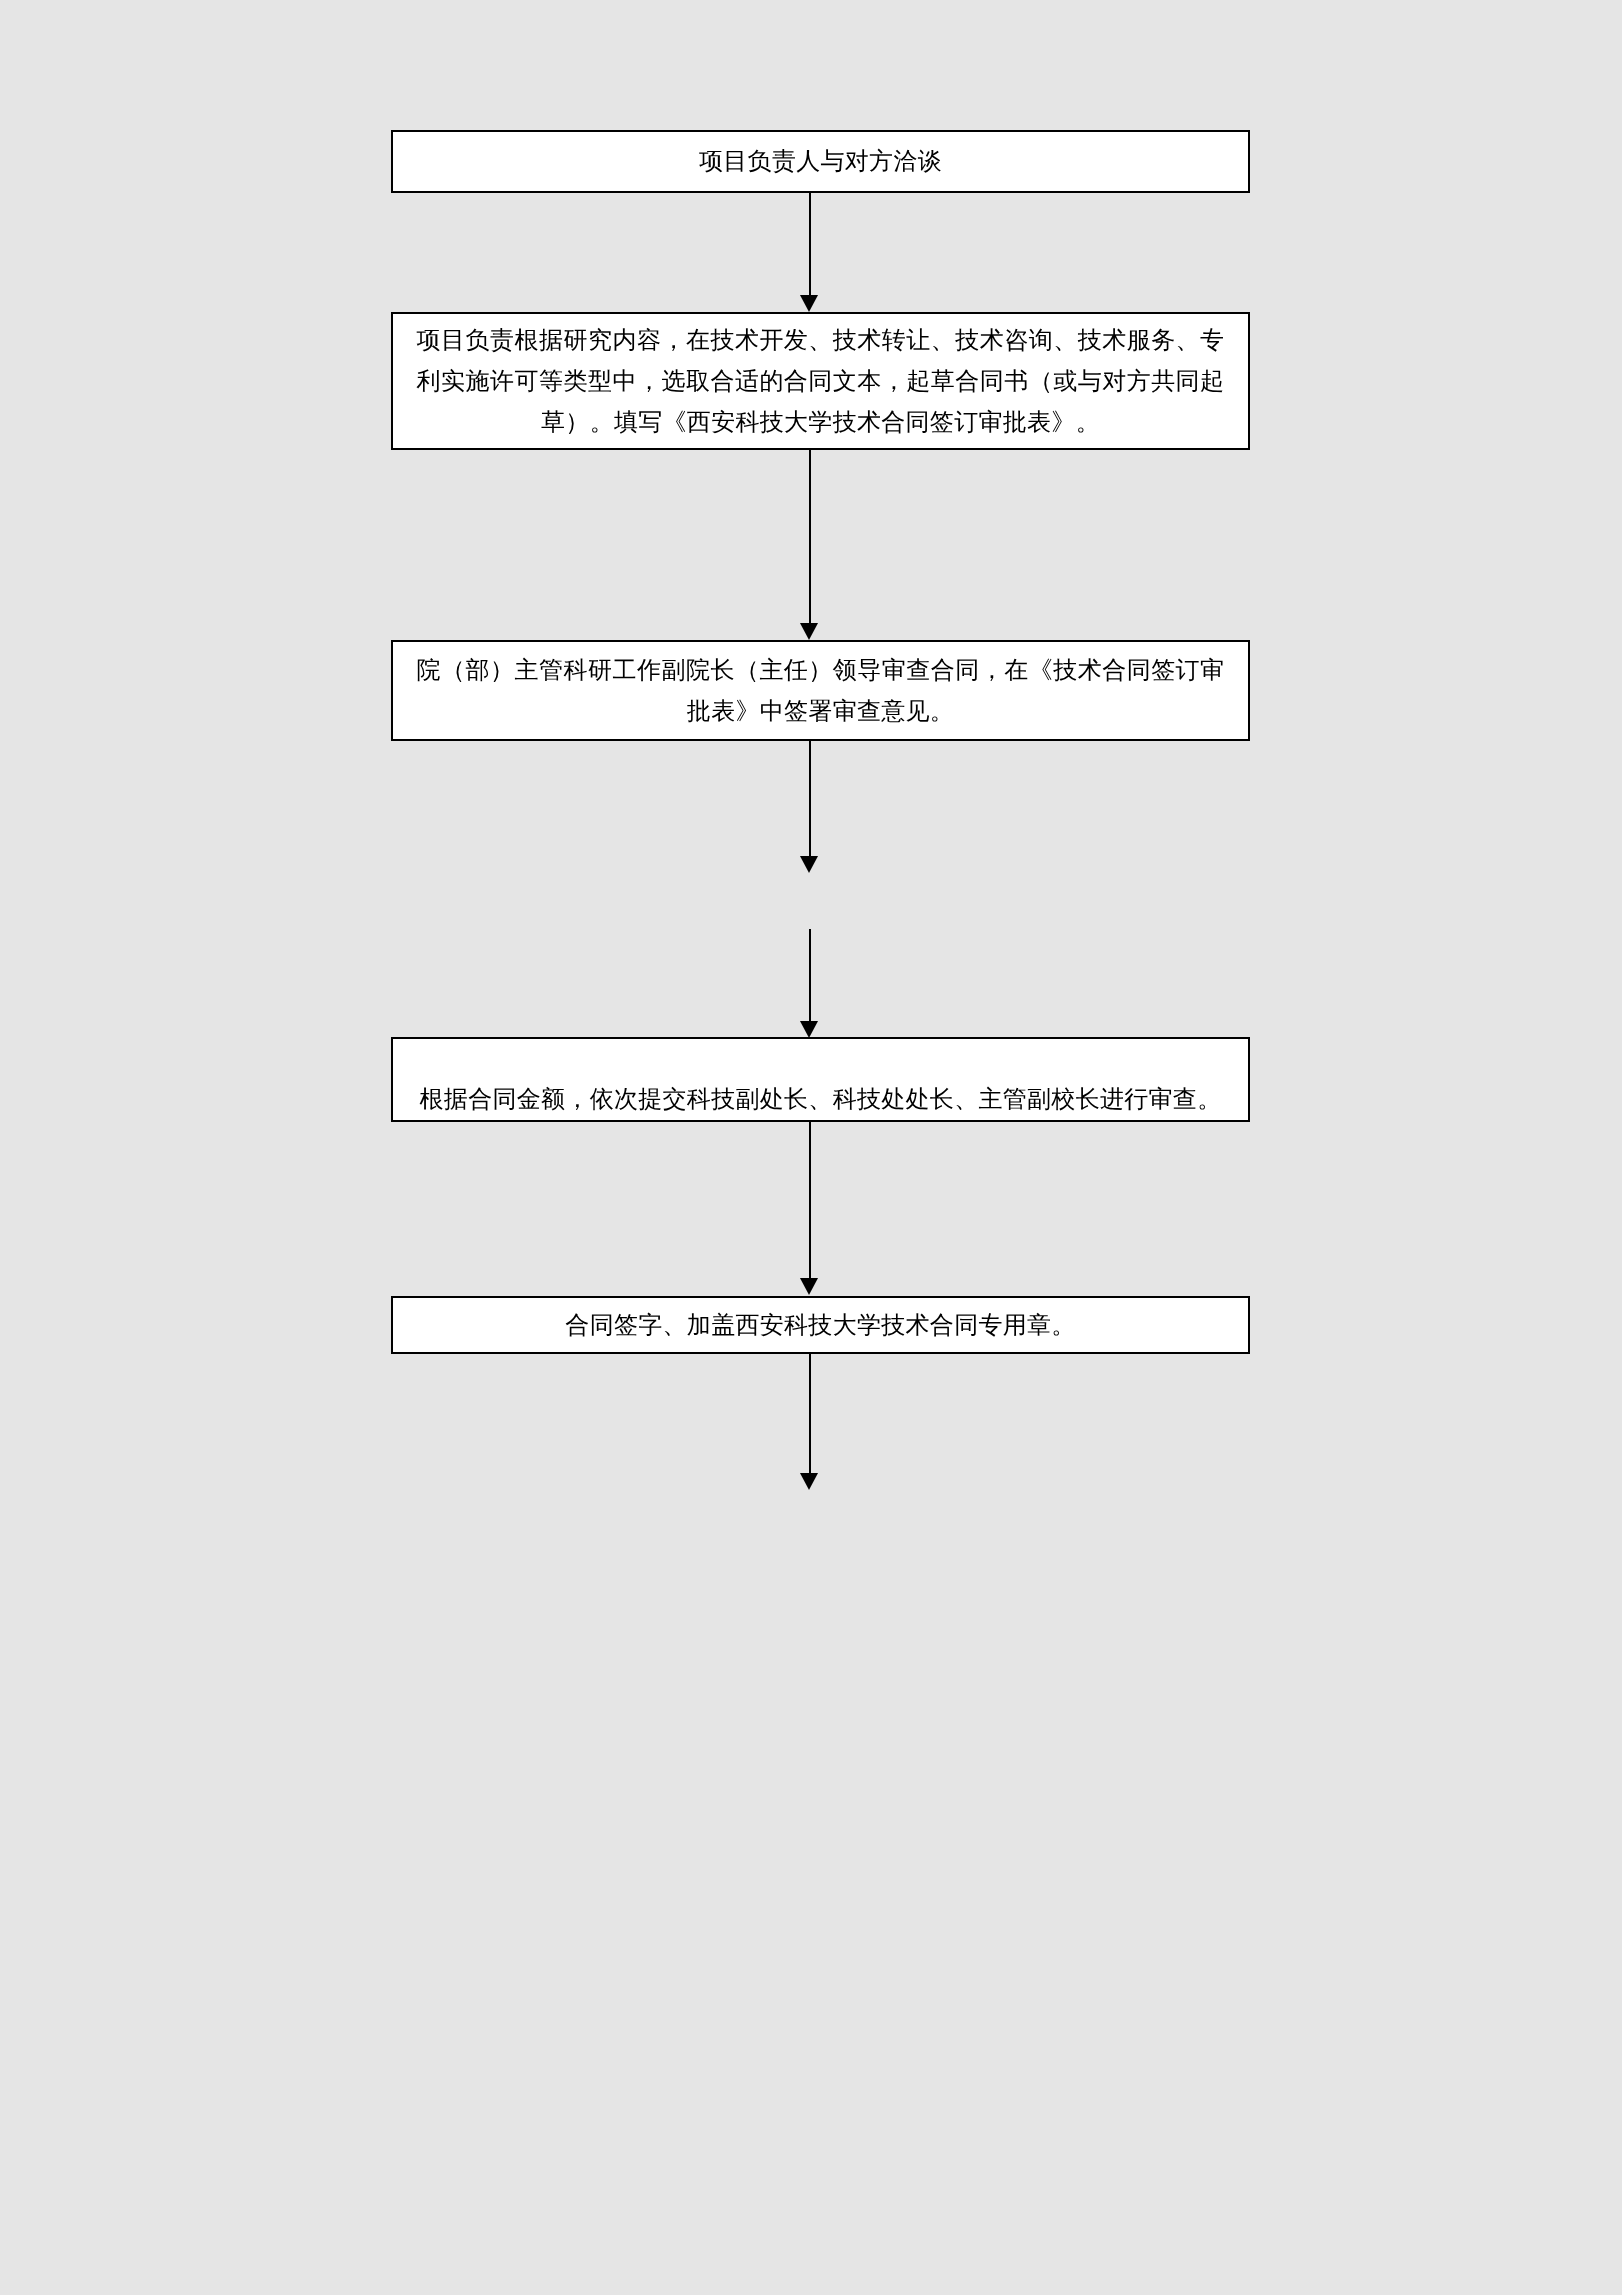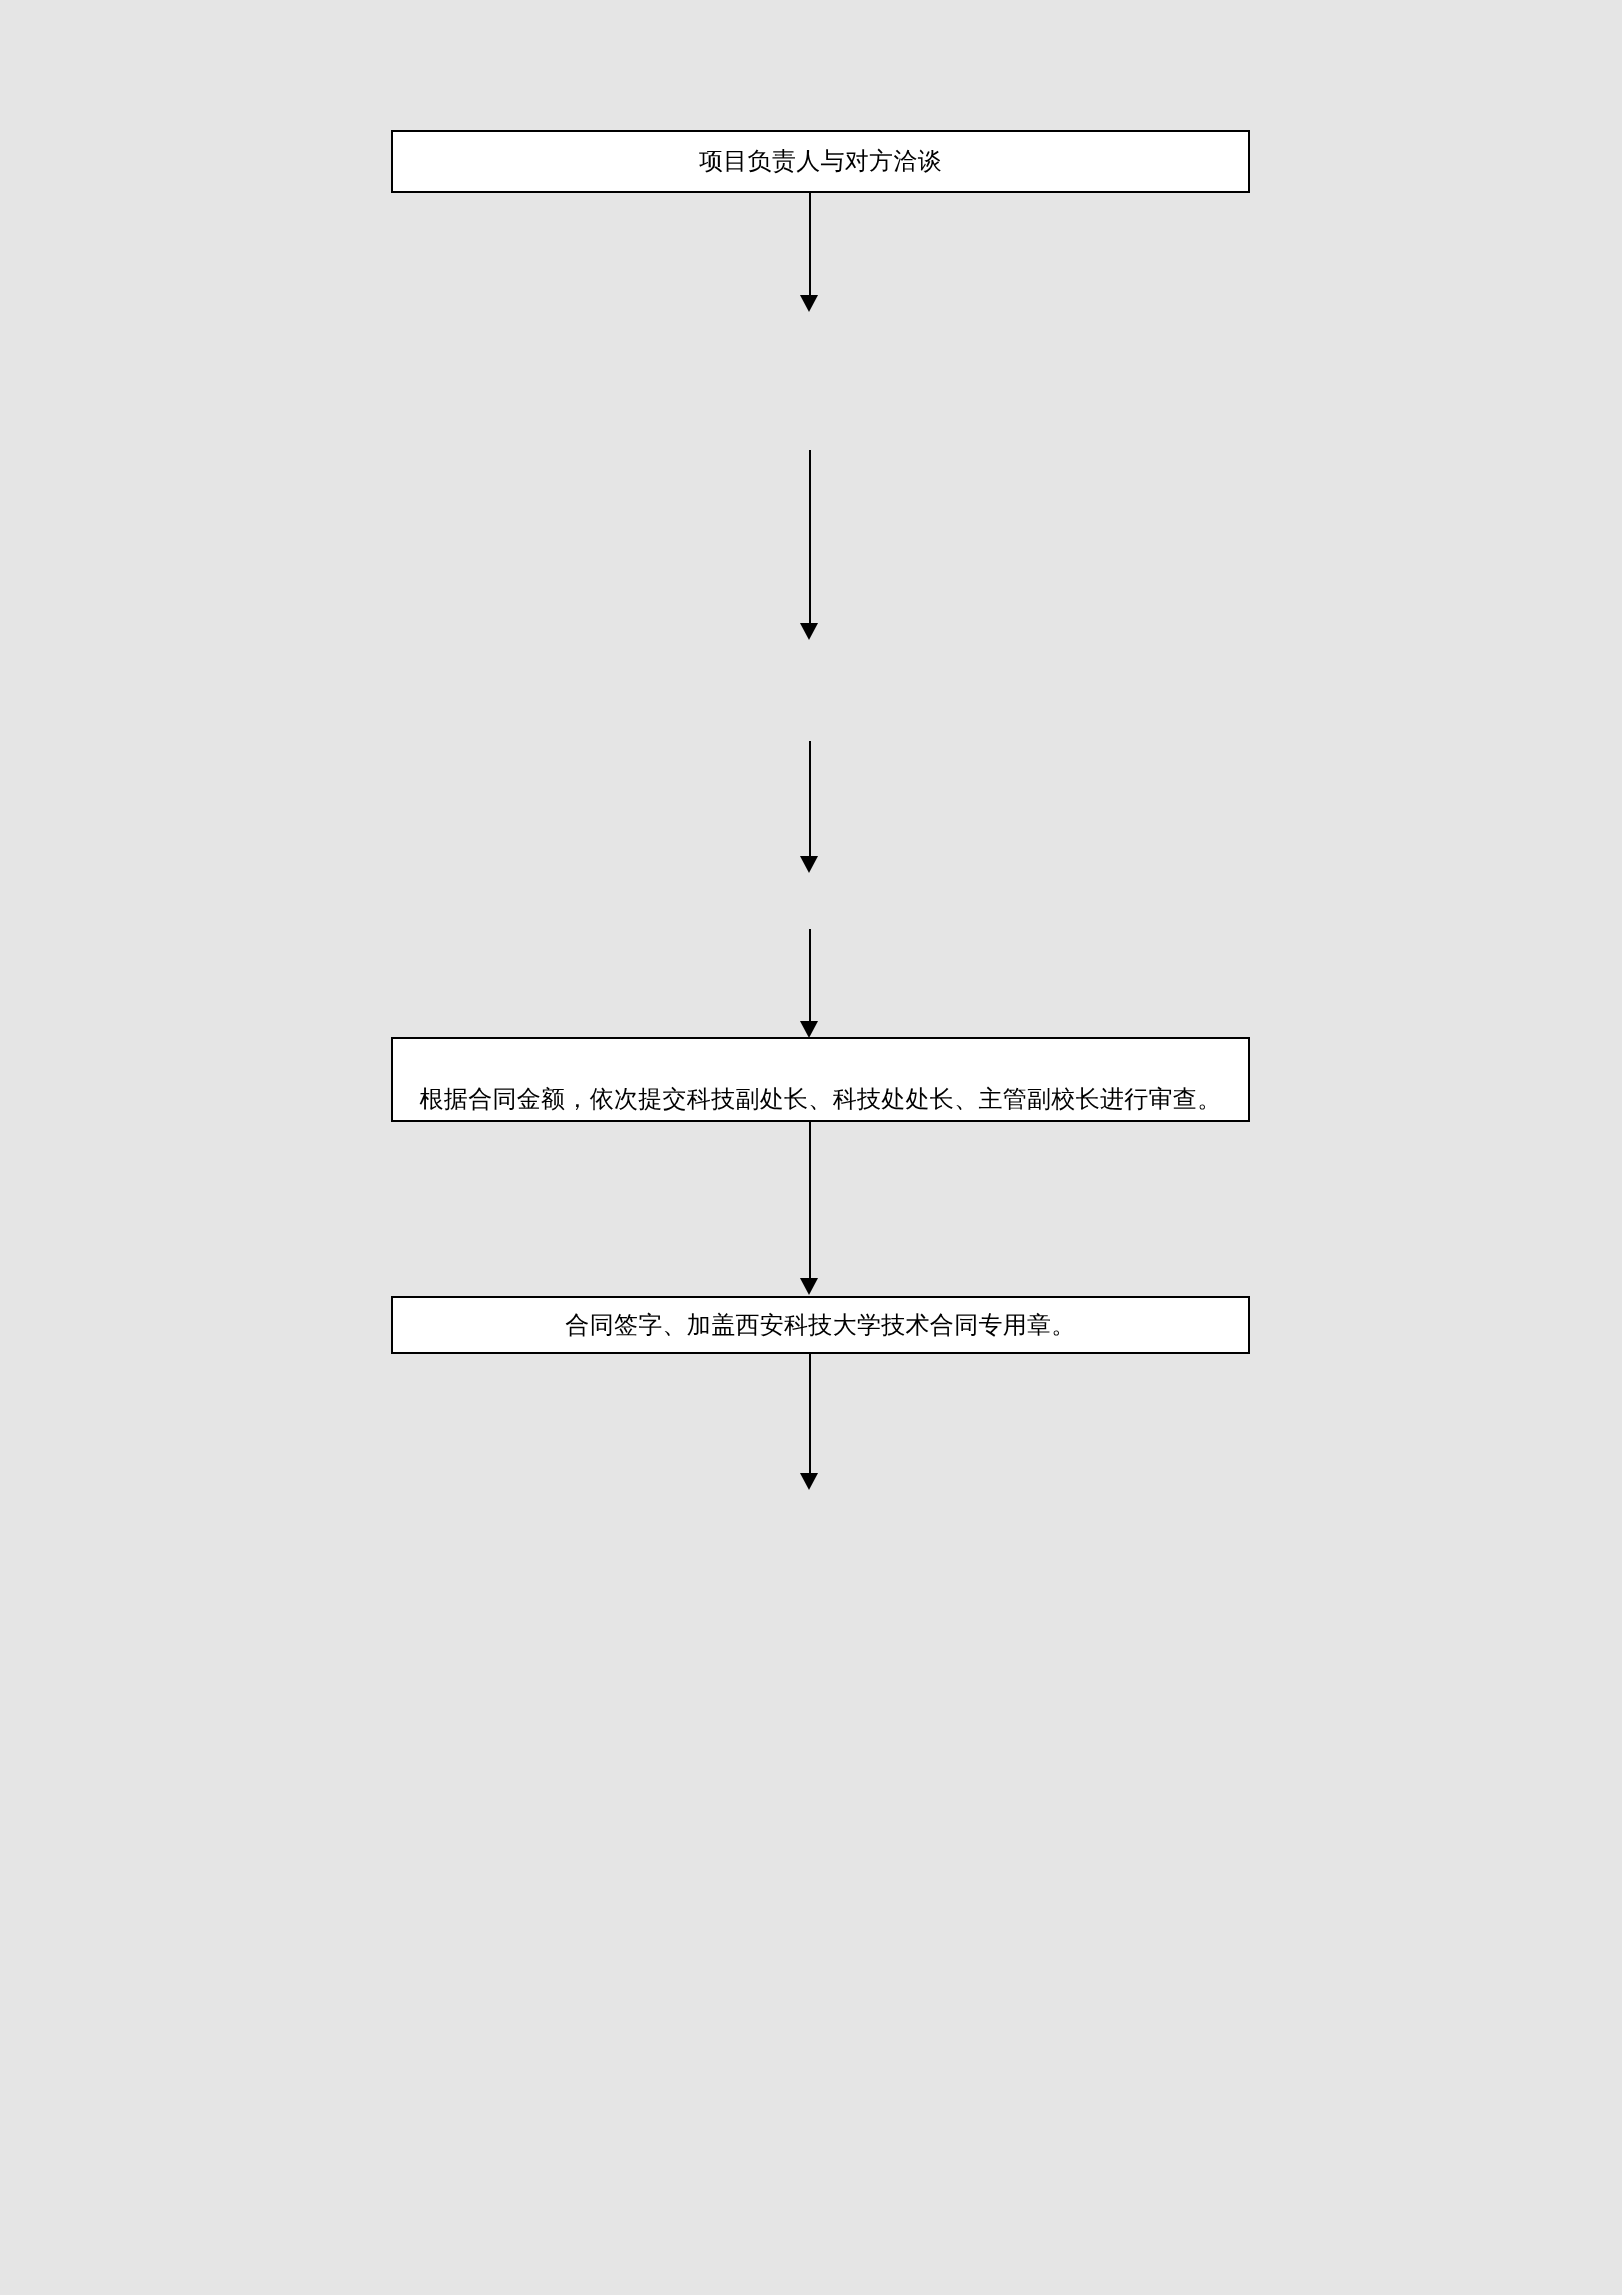--- a/index.html
+++ b/index.html
@@ -113,26 +113,32 @@
 
   <div class="node" id="node-0">
     <span class="node-text">项目负责人与对方洽谈</span>
   </div>
 
   <div class="connector" id="conn-0">
     <div class="stem"></div>
     <div class="head"></div>
   </div>
 
+  <div class="node" id="node-1">
+    <span class="node-text justify">项目负责根据研究内容，在技术开发、技术转让、技术咨询、技术服务、专利实施许可等类型中，选取合适的合同文本，起草合同书（或与对方共同起草）。填写《西安科技大学技术合同签订审批表》。</span>
+  </div>
 
   <div class="connector" id="conn-1">
     <div class="stem"></div>
     <div class="head"></div>
   </div>
 
+  <div class="node" id="node-2">
+    <span class="node-text justify">院（部）主管科研工作副院长（主任）领导审查合同，在《技术合同签订审批表》中签署审查意见。</span>
+  </div>
 
   <div class="connector" id="conn-2">
     <div class="stem"></div>
     <div class="head"></div>
   </div>
 
 
   <div class="connector" id="conn-3">
     <div class="stem"></div>
     <div class="head"></div>

